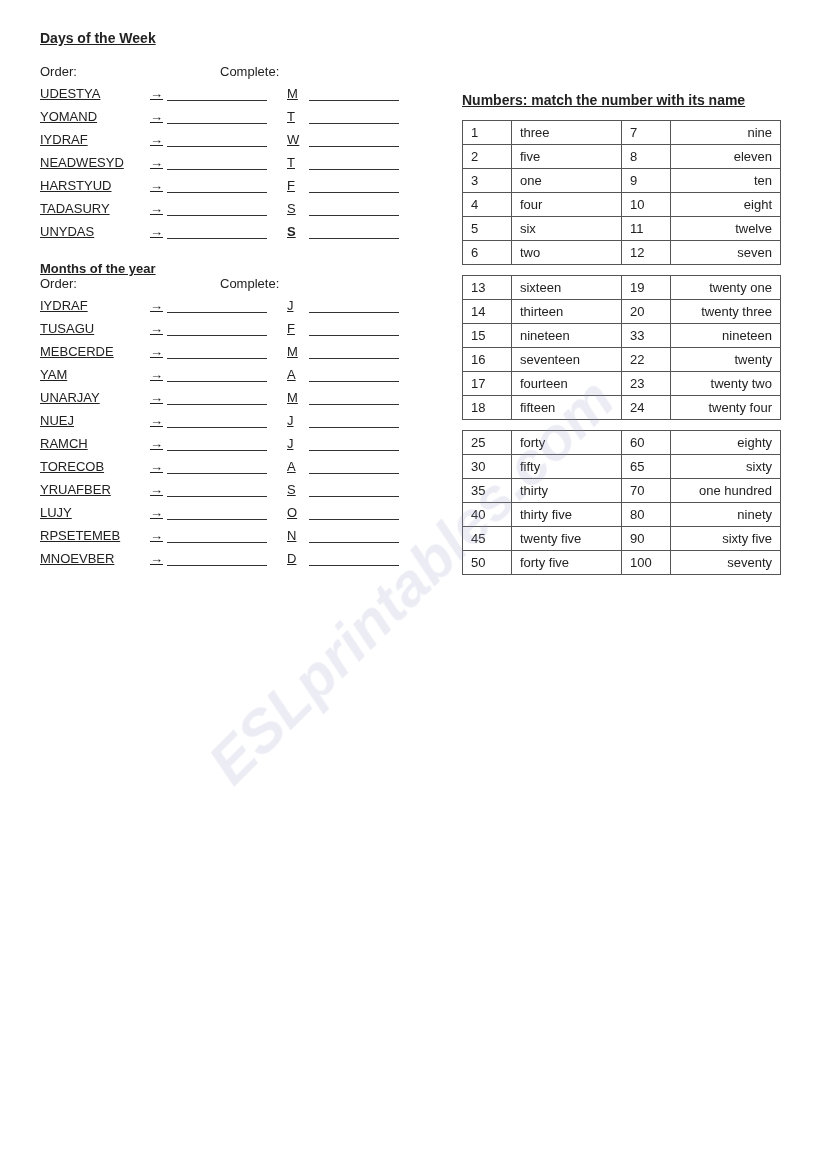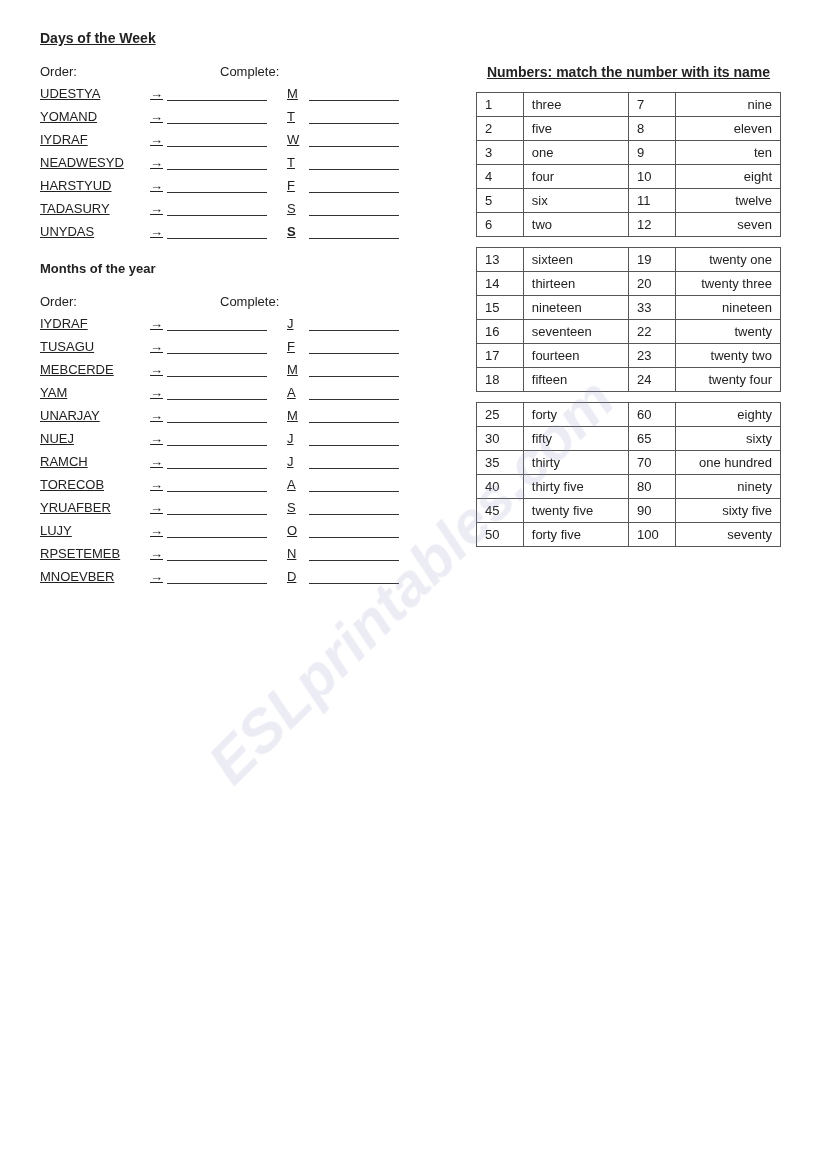--- a/index.html
+++ b/index.html
@@ -13,32 +13,33 @@
       padding: 30px 40px;
     }
     h2 {
       font-size: 14px;
       font-weight: bold;
       text-decoration: underline;
       margin-bottom: 18px;
     }
     .main-layout {
       display: flex;
-      gap: 36px;
+      gap: 22px;
     }
     .left-section {
       flex: 0 0 400px;
     }
     .right-section {
       flex: 1;
     }
     .section-title {
       font-size: 13px;
       font-weight: bold;
-      margin-bottom: 18px;
+      text-decoration: underline;
+      margin-bottom: 0;
     }
     .order-complete-header {
       display: flex;
       gap: 0;
       margin-bottom: 6px;
     }
     .order-label {
       width: 180px;
       font-size: 13px;
     }
@@ -85,22 +86,23 @@
       border-bottom: 1px solid #333;
       width: 90px;
       height: 16px;
     }
 
     
     .numbers-header {
       font-size: 14px;
       font-weight: bold;
       text-decoration: underline;
-      text-align: center;
+      text-align: left;
       margin-bottom: 12px;
+      margin-top: 28px;
     }
     .num-table {
       border: 1px solid #555;
       border-collapse: collapse;
       width: 100%;
       margin-bottom: 10px;
     }
     .num-table td {
       border: 1px solid #555;
       padding: 4px 8px;

